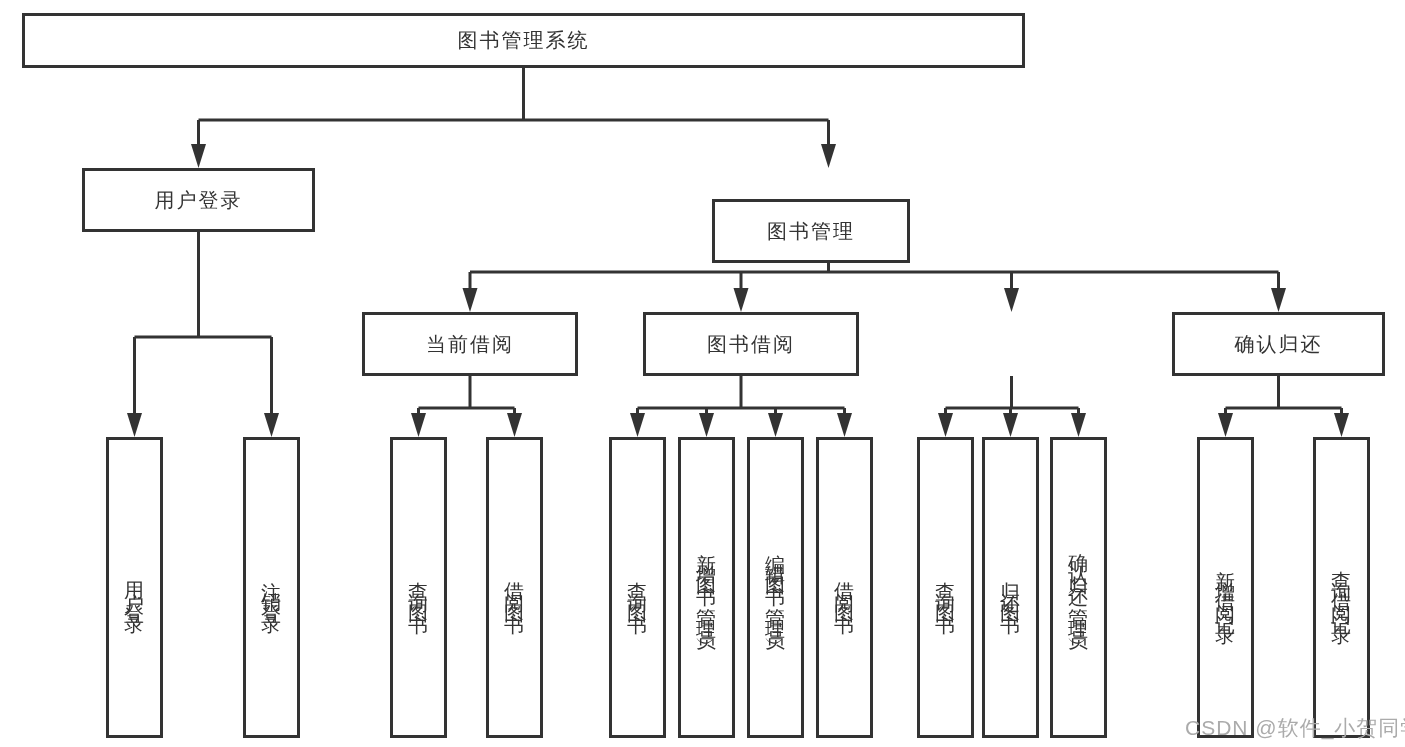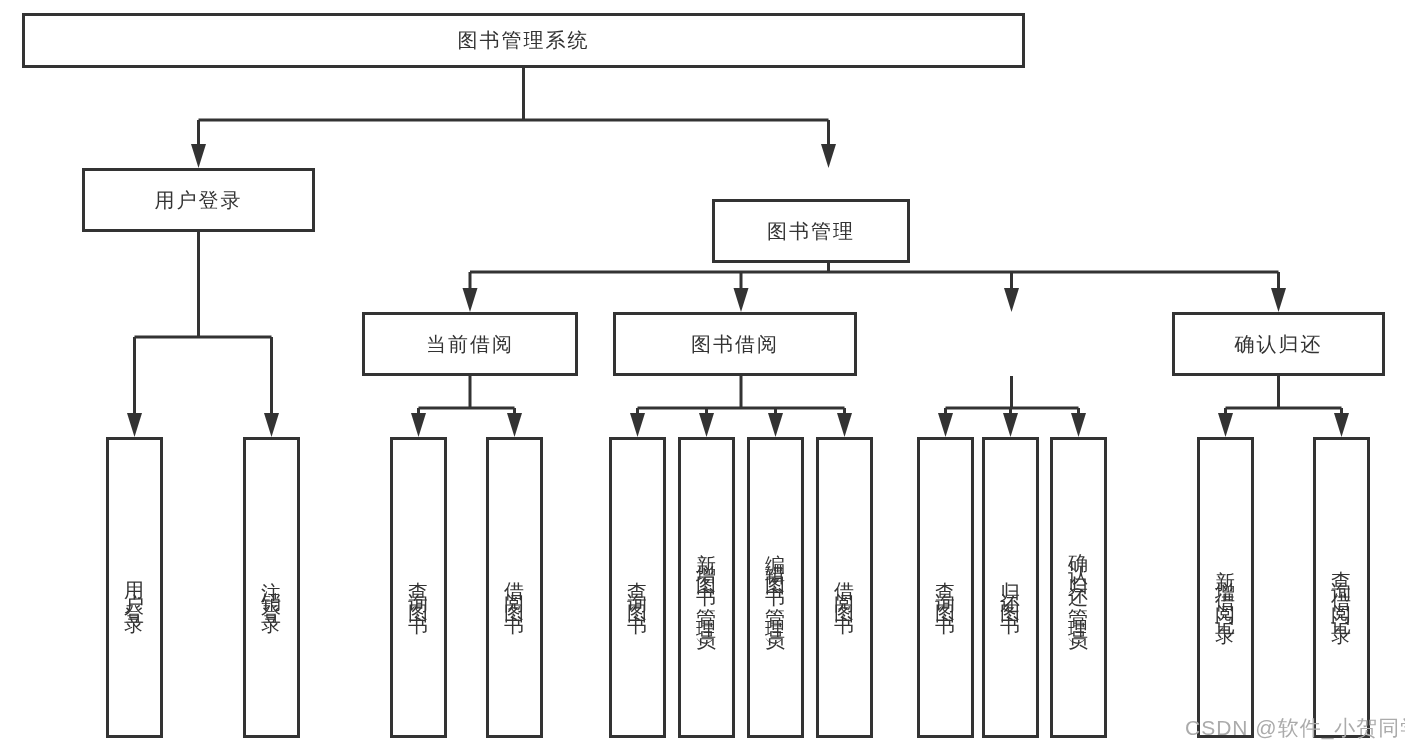--- a/index.html
+++ b/index.html
@@ -112,21 +112,21 @@
   <div class="node hbox" style="left:82px;top:168px;width:233px;">
     <span>用户登录</span>
   </div>
   <div class="node hbox" style="left:712px;top:168px;width:198px;margin-top:31px;">
     <span>图书管理</span>
   </div>
 
   <div class="node hbox" style="left:362px;top:312px;width:216px;">
     <span>当前借阅</span>
   </div>
-  <div class="node hbox" style="left:613px;top:312px;width:244px;">
+  <div class="node hbox" style="left:643px;top:312px;width:216px;">
     <span>图书借阅</span>
   </div>
   <div class="node hbox" style="left:1172px;top:312px;width:213px;">
     <span>确认归还</span>
   </div>
 
   <div class="node vbox" style="left:106px;">
     <span>用户登录</span>
   </div>
   <div class="node vbox" style="left:243px;">

